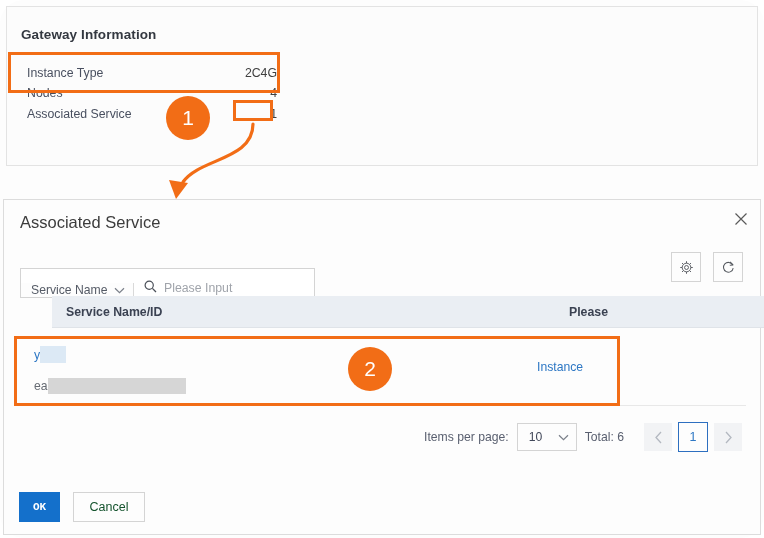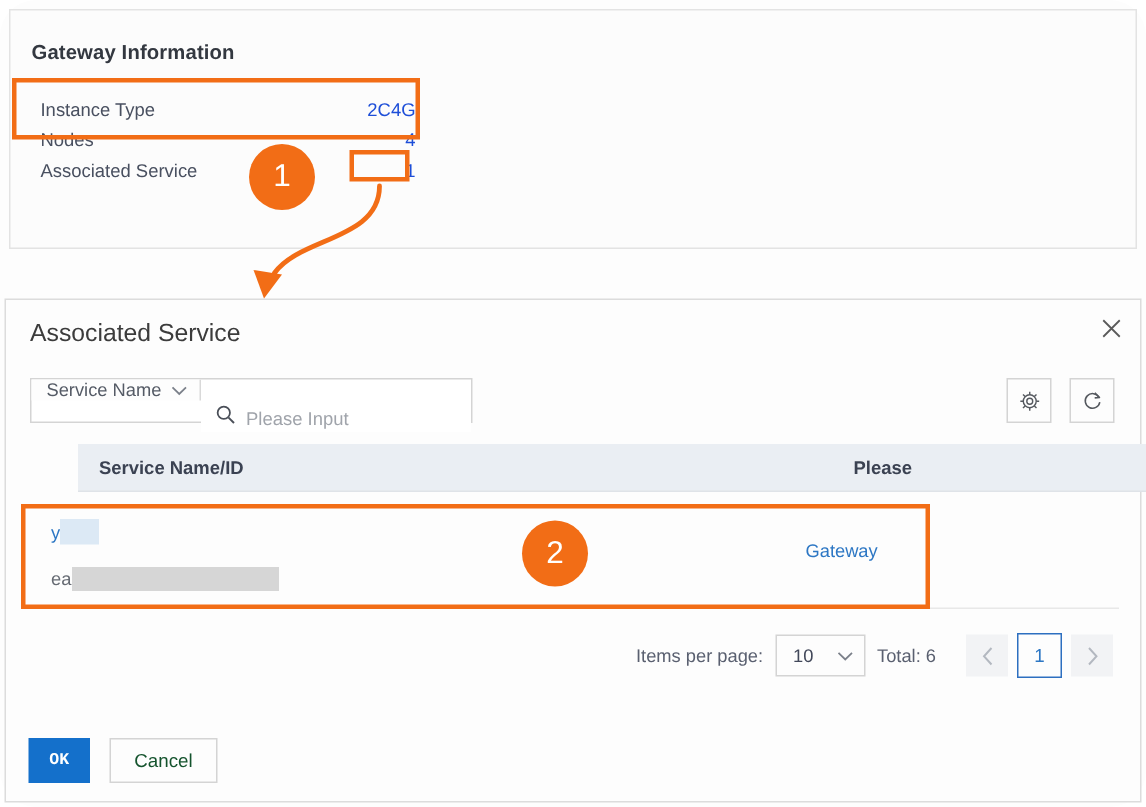--- a/index.html
+++ b/index.html
@@ -23,21 +23,21 @@
     font-size: 13.5px; font-weight: bold; color: #333840;
     letter-spacing: .1px;
   }
   .gw-row { position: absolute; left: 14px; width: 262px; height: 20px; }
   .gw-row .k {
     position: absolute; left: 6px; top: 0;
     font-size: 12.3px; color: #495060;
   }
   .gw-row .v {
     position: absolute; right: 6px; top: 0;
-    font-size: 12.3px; color: #1d4ed8; text-align: right;
+    font-size: 12.3px; color: #404040; text-align: right;
   }
   #gw-row-0 { top: 59px; }
   #gw-row-1 { top: 79px; }
   #gw-row-2 { top: 100px; }
   .gw-link { color: #2d77c4; font-size: 12.3px; }
 
   
   .dialog {
     position: absolute; left: 3px; top: 199px;
     width: 758px; height: 336px;
@@ -51,22 +51,22 @@
   .dlg-close {
     position: absolute; right: 9px; top: 9px;
     width: 20px; height: 20px;
     display: flex; align-items: center; justify-content: center;
     cursor: pointer;
   }
   .dlg-close svg { display: block; }
 
   
   .search-wrap {
-    position: absolute; left: 16px; top: 52px;
-    height: 30px; display: flex; align-items: flex-start;
+    position: absolute; left: 16px; top: 68px;
+    height: 30px; display: flex; align-items: flex-end;
     border: 1px solid #d4d4d4; background: #fff;
   }
   .search-select {
     width: 113px; display: flex; align-items: center;
     padding: 0 8px 0 10px; gap: 6px;
     border-right: 1px solid #d9d9d9;
     font-size: 12.2px; color: #555b66; cursor: pointer;
     background: #fdfdfd;
   }
   .search-select .lbl { flex: 1; white-space: nowrap; }
@@ -271,21 +271,21 @@
       <div class="cell-name">
         <div class="name-line-1">
           <span class="txt">y</span>
           <span class="redact-blue"></span>
         </div>
         <div class="name-line-2">
           <span class="txt">ea</span>
           <span class="redact-gray"></span>
         </div>
       </div>
-      <div class="cell-actions">Gateway</div>
+      <div class="cell-actions">Instance</div>
     </div>
 
     <div class="pager">
       <span class="lbl">Items per page:</span>
       <div class="pgsize">
         <span>10</span>
         <span>
           <svg width="11" height="7" viewBox="0 0 11 7">
             <path d="M1 1.3 L5.5 5.6 L10 1.3" stroke="#7b808a" stroke-width="1.2" fill="none"></path>
           </svg>

